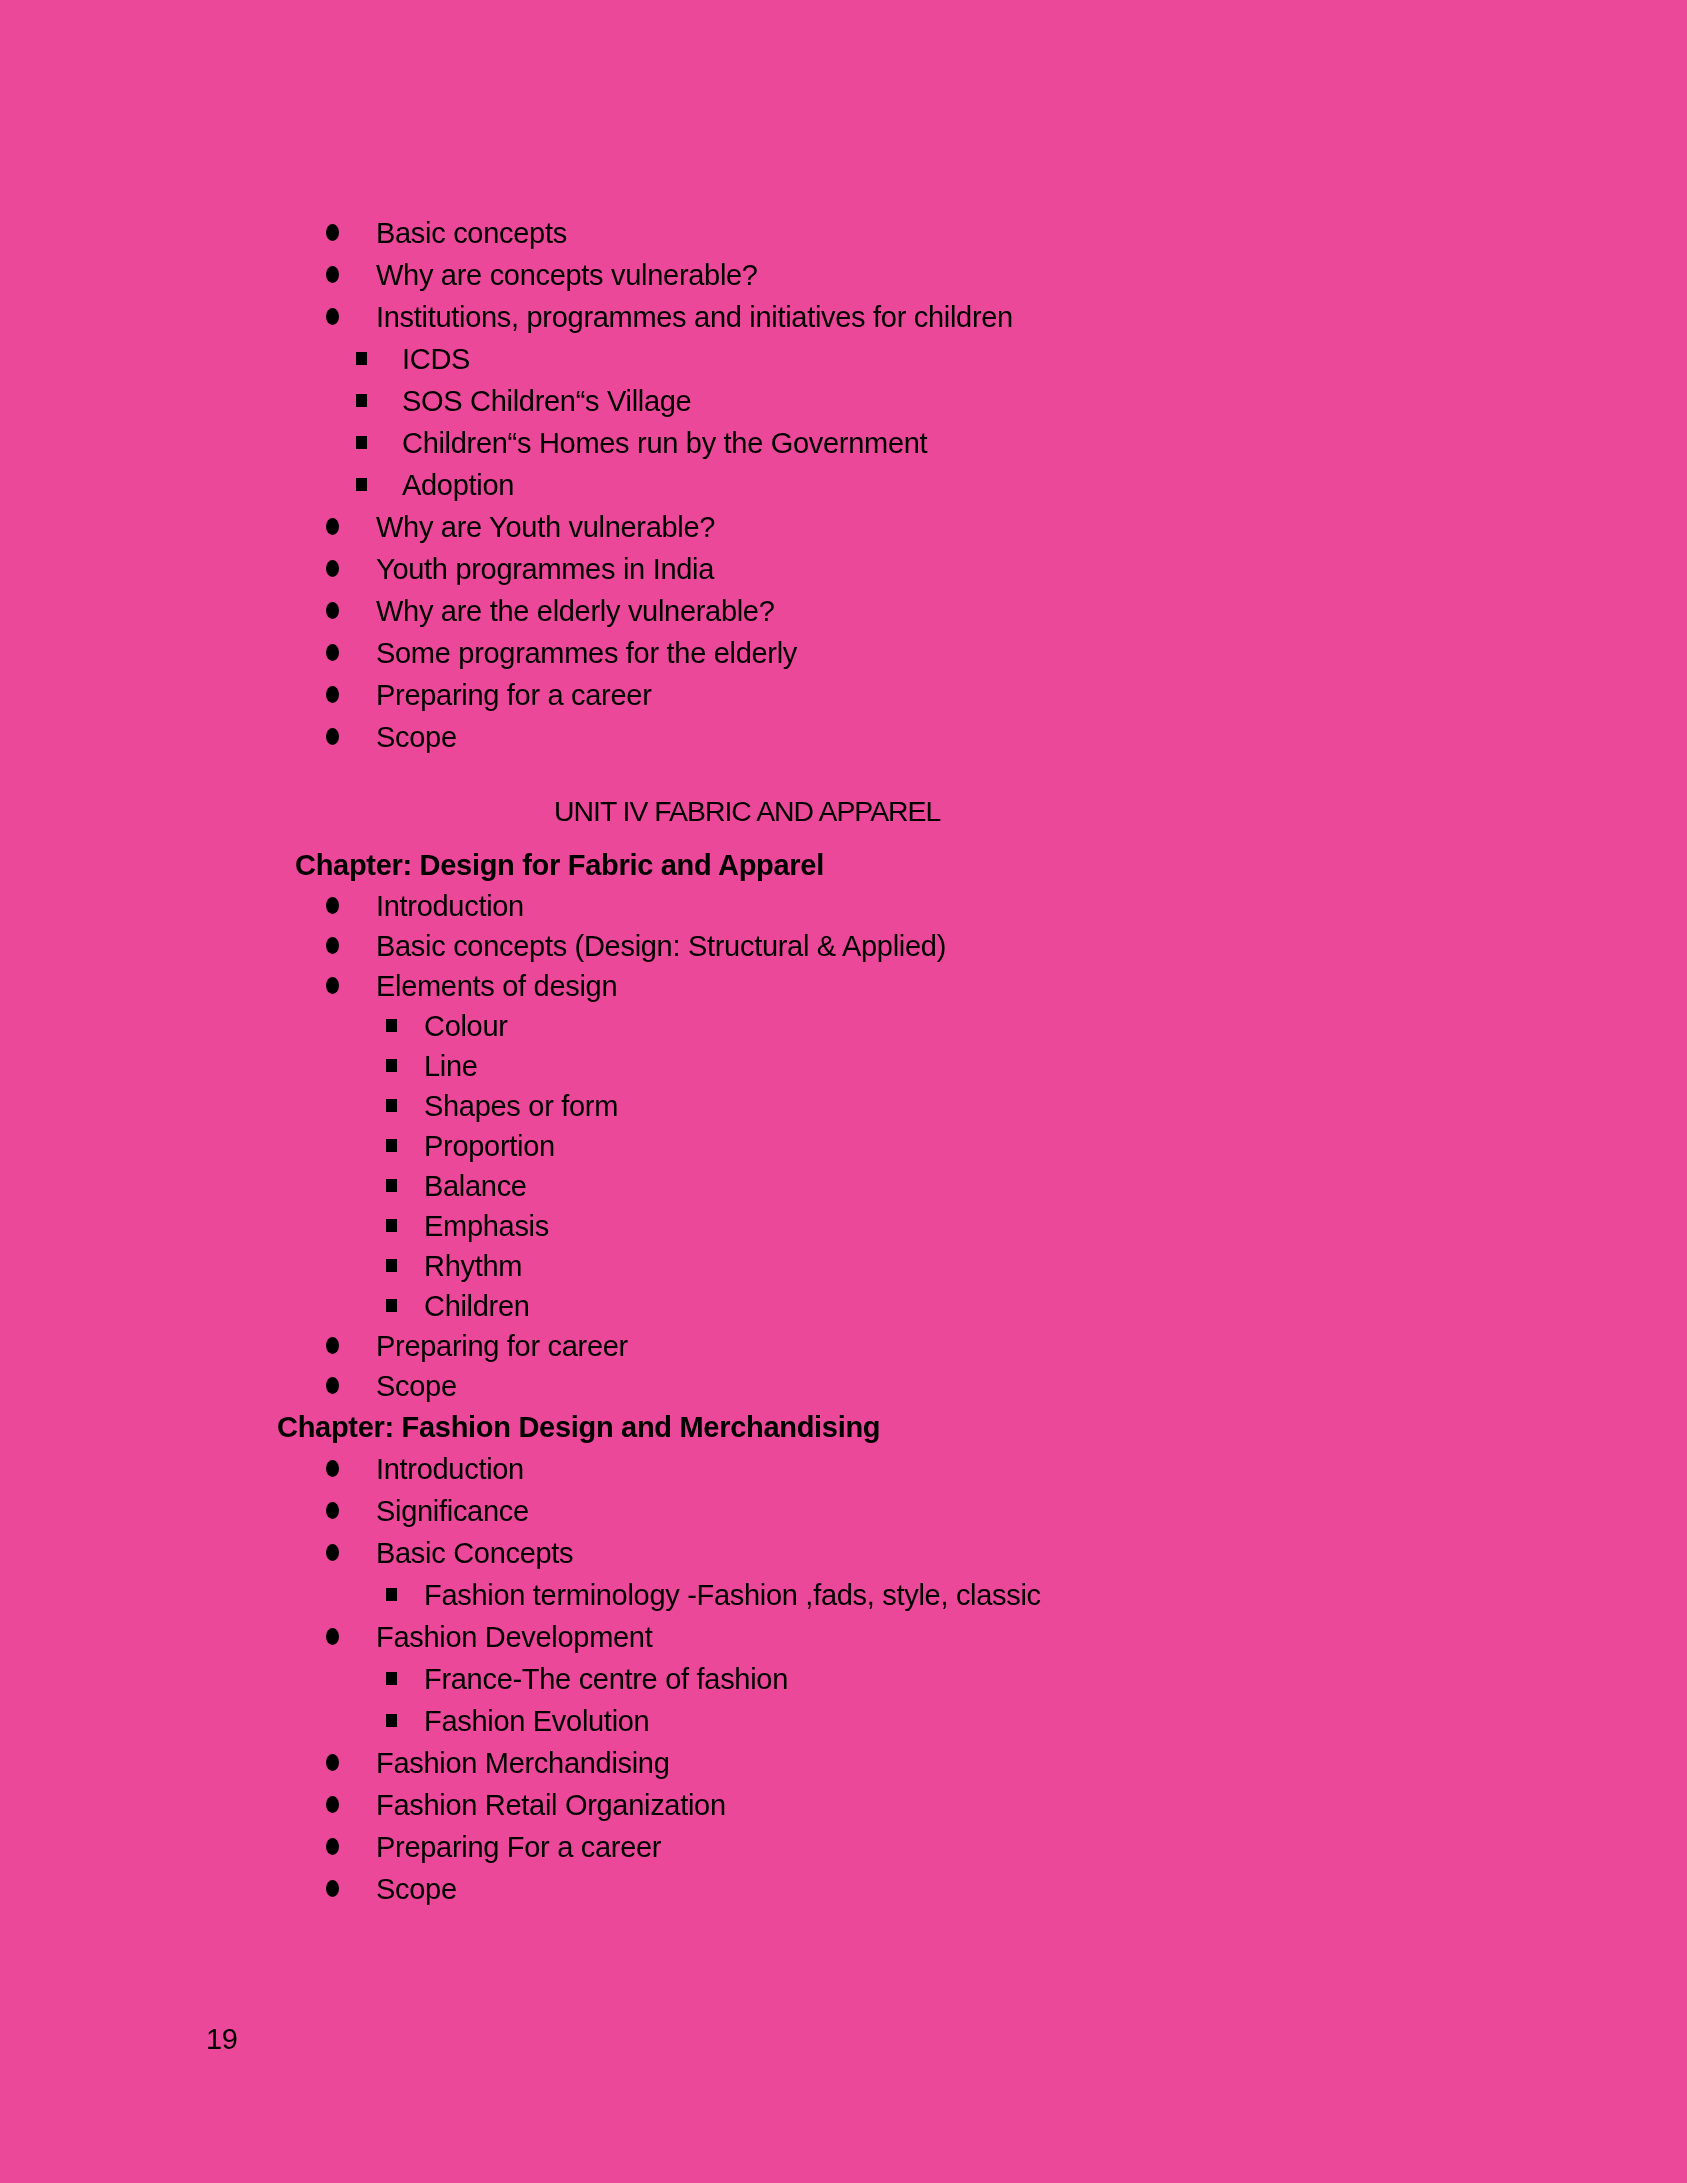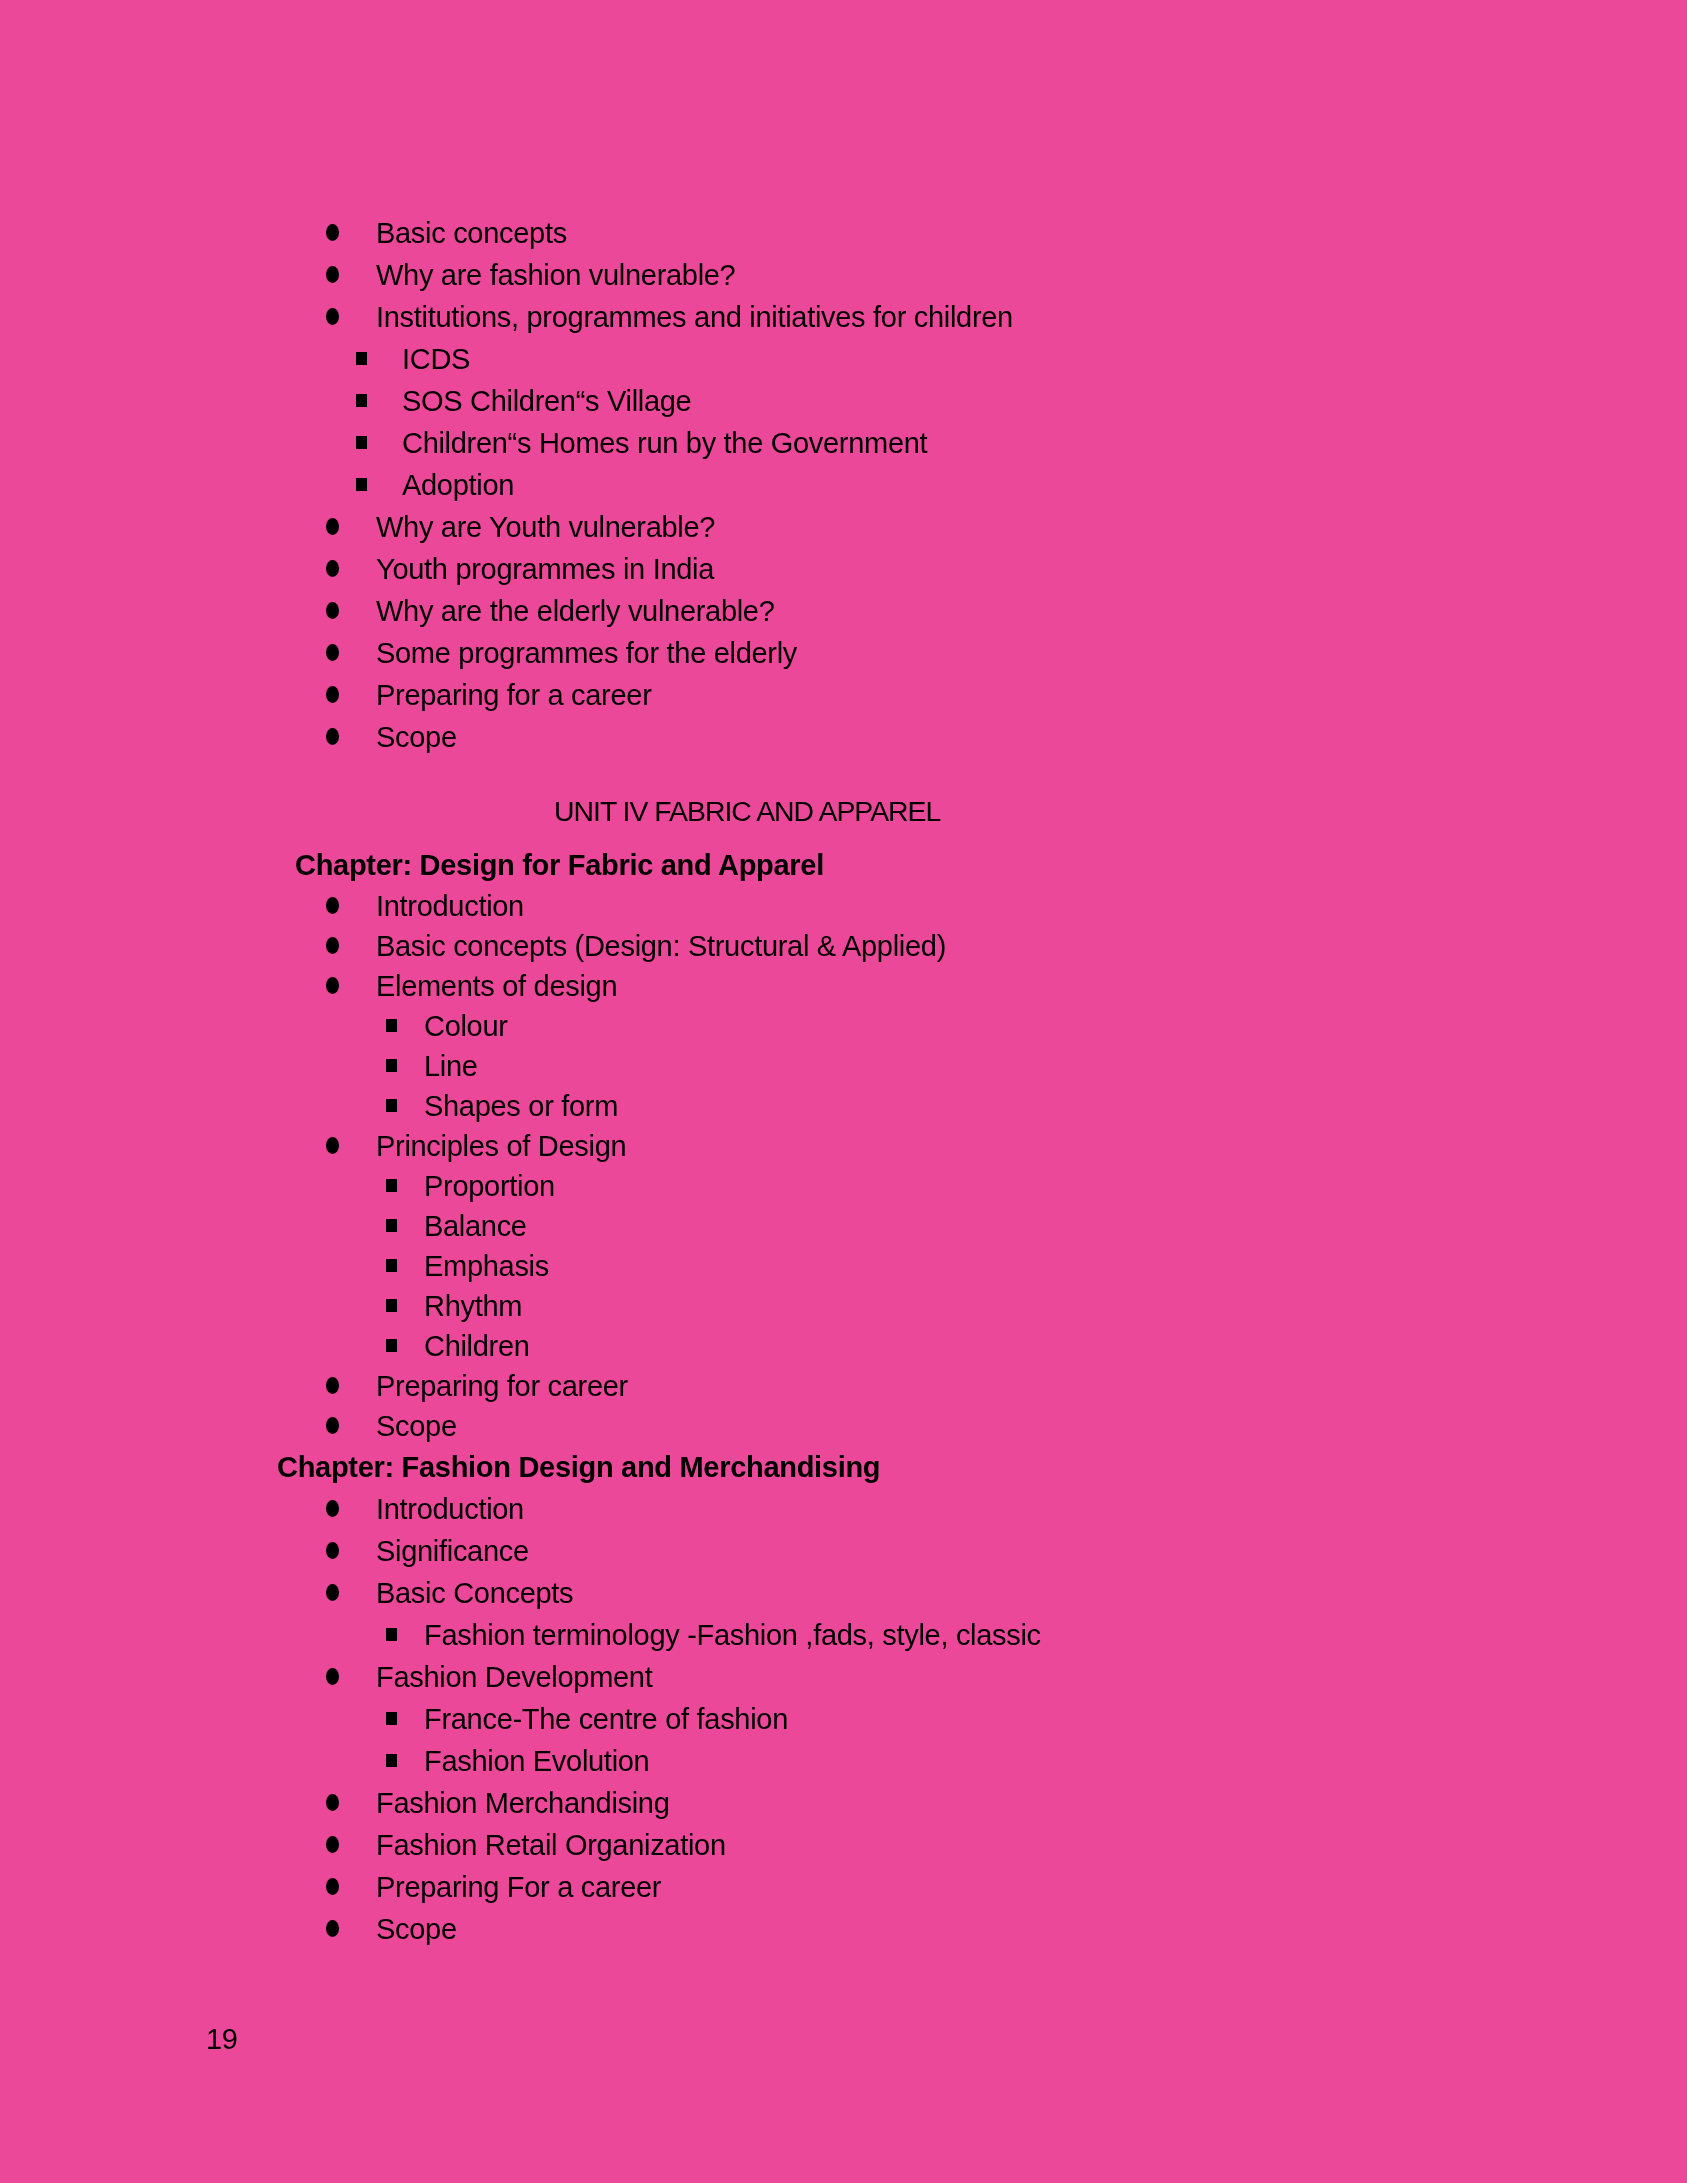--- a/index.html
+++ b/index.html
@@ -67,21 +67,21 @@
     text-align: center;
   }
 </style>
 </head>
 <body>
 
 <div class="page">
 
   <div class="list sec1">
     <div class="li lv1"><span class="marker m-dot"></span><span>Basic concepts</span></div>
-    <div class="li lv1"><span class="marker m-dot"></span><span>Why are fashion vulnerable?</span></div>
+    <div class="li lv1"><span class="marker m-dot"></span><span>Why are concepts vulnerable?</span></div>
     <div class="li lv1"><span class="marker m-dot"></span><span>Institutions, programmes and initiatives for children</span></div>
     <div class="li lv2"><span class="marker m-sq"></span><span>ICDS</span></div>
     <div class="li lv2"><span class="marker m-sq"></span><span>SOS Children“s Village</span></div>
     <div class="li lv2"><span class="marker m-sq"></span><span>Children“s Homes run by the Government</span></div>
     <div class="li lv2"><span class="marker m-sq"></span><span>Adoption</span></div>
     <div class="li lv1"><span class="marker m-dot"></span><span>Why are Youth vulnerable?</span></div>
     <div class="li lv1"><span class="marker m-dot"></span><span>Youth programmes in India</span></div>
     <div class="li lv1"><span class="marker m-dot"></span><span>Why are the elderly vulnerable?</span></div>
     <div class="li lv1"><span class="marker m-dot"></span><span>Some programmes for the elderly</span></div>
     <div class="li lv1"><span class="marker m-dot"></span><span>Preparing for a career</span></div>
@@ -91,21 +91,20 @@
   <div class="unit-heading">UNIT IV FABRIC AND APPAREL</div>
 
   <div class="chapter-title" id="ch1-title">Chapter: Design for Fabric and Apparel</div>
   <div class="list chlist chlist1">
     <div class="li lv1"><span class="marker m-dot"></span><span>Introduction</span></div>
     <div class="li lv1"><span class="marker m-dot"></span><span>Basic concepts (Design: Structural &amp; Applied)</span></div>
     <div class="li lv1"><span class="marker m-dot"></span><span>Elements of design</span></div>
     <div class="li lv2"><span class="marker m-sq"></span><span>Colour</span></div>
     <div class="li lv2"><span class="marker m-sq"></span><span>Line</span></div>
     <div class="li lv2"><span class="marker m-sq"></span><span>Shapes or form</span></div>
-    <div class="li lv1"><span class="marker m-dot"></span><span>Principles of Design</span></div>
     <div class="li lv2"><span class="marker m-sq"></span><span>Proportion</span></div>
     <div class="li lv2"><span class="marker m-sq"></span><span>Balance</span></div>
     <div class="li lv2"><span class="marker m-sq"></span><span>Emphasis</span></div>
     <div class="li lv2"><span class="marker m-sq"></span><span>Rhythm</span></div>
     <div class="li lv2"><span class="marker m-sq"></span><span>Children</span></div>
     <div class="li lv1"><span class="marker m-dot"></span><span>Preparing for career</span></div>
     <div class="li lv1"><span class="marker m-dot"></span><span>Scope</span></div>
   </div>
 
   <div class="chapter-title" id="ch2-title">Chapter: Fashion Design and Merchandising</div>

